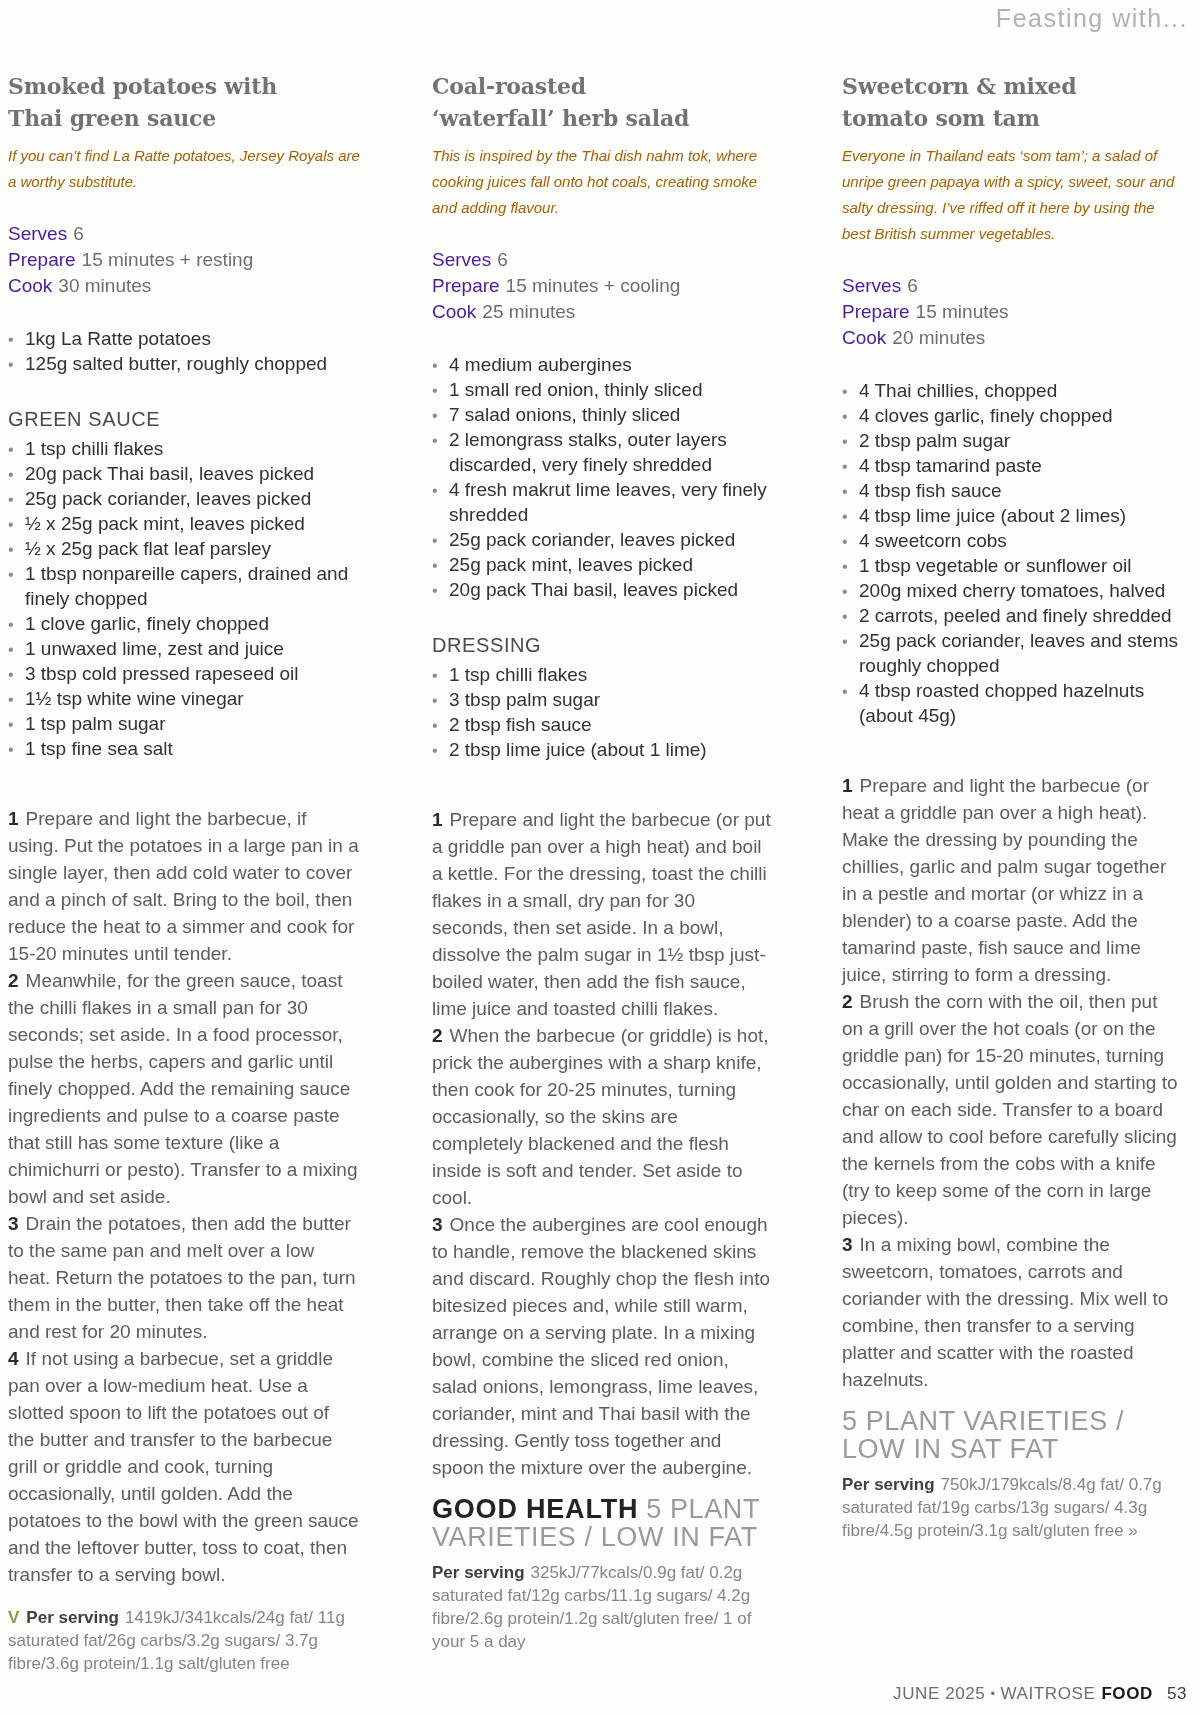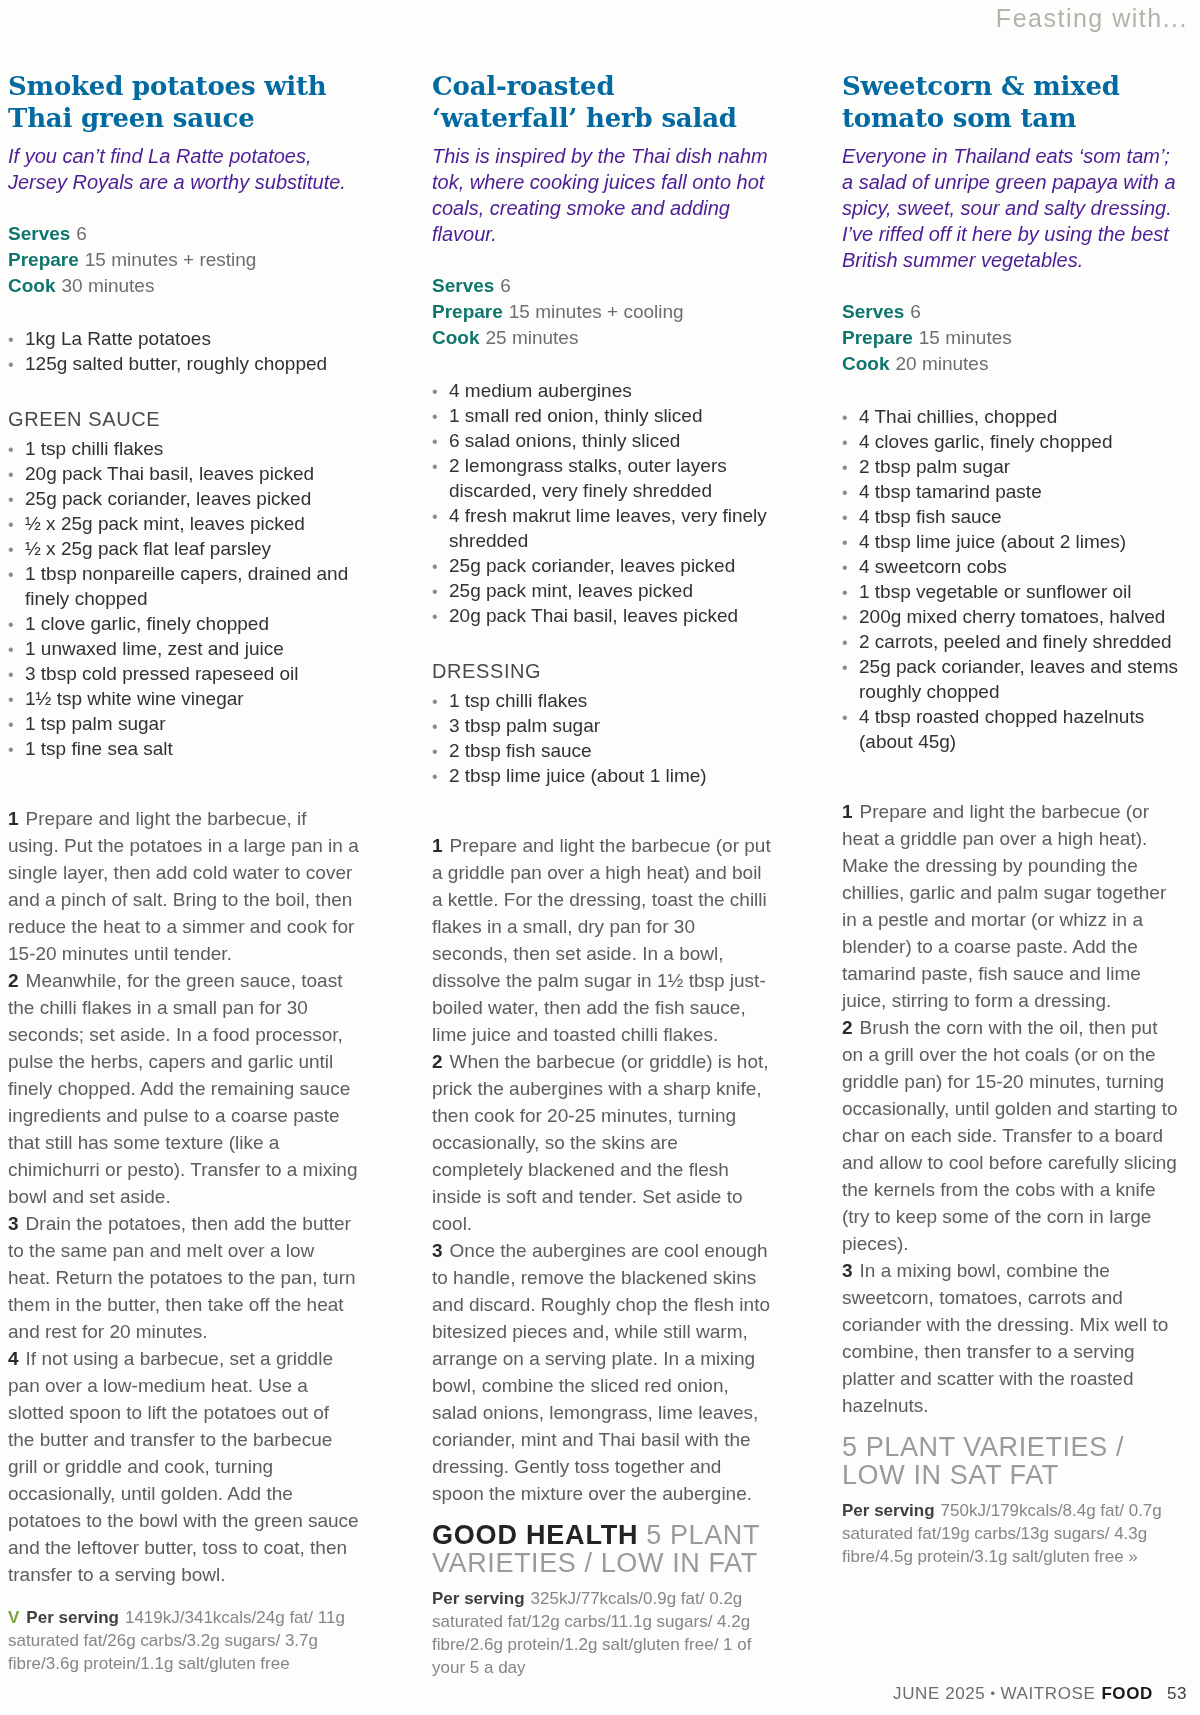--- a/index.html
+++ b/index.html
@@ -10,29 +10,29 @@
   .page-header{
     position:absolute;top:4px;right:12px;font-size:25px;line-height:28px;
     color:#b2b3ae;letter-spacing:1.5px;
   }
   .columns{position:absolute;top:70px;left:8px;display:flex;}
   .recipe-column{flex:0 0 auto;}
   .recipe-column:nth-child(1){width:352px;margin-right:72px;}
   .recipe-column:nth-child(2){width:340px;margin-right:70px;}
   .recipe-column:nth-child(3){width:336px;margin-right:0;}
   .recipe-title{
-    font-family:"DejaVu Serif", serif;font-weight:700;color:#0369a1;
-    font-size:26px;line-height:32px;margin:0 0 9px;letter-spacing:-0.2px;
+    font-family:"DejaVu Serif", serif;font-weight:700;color:#737373;
+    font-size:22px;line-height:32px;margin:0 0 9px;letter-spacing:-0.2px;
   }
   .title-line{display:block;}
   .recipe-intro{
-    font-style:italic;font-size:20px;line-height:26px;color:#4c1d95;margin:0 0 26px;
+    font-style:italic;font-size:15px;line-height:26px;color:#a16207;margin:0 0 26px;
   }
   .recipe-meta{margin:0 0 27px;font-size:19px;line-height:26px;}
-  .meta-label{font-weight:700;color:#0f766e;margin-right:6px;}
+  .meta-label{font-weight:400;color:#4c1d95;margin-right:6px;}
   .meta-value{color:#6e6e6e;}
   .ingredient-group{margin:0 0 30px;}
   .group-heading{
     font-size:20px;line-height:26px;font-weight:400;color:#4a4a4a;
     letter-spacing:0.6px;margin:0 0 4px;
   }
   .ingredient-list{list-style:none;margin:0;padding:0;}
   .ingredient-item{
     position:relative;padding-left:17px;font-size:19px;line-height:25px;color:#323232;
   }
@@ -115,21 +115,21 @@
         <p class="recipe-intro">This is inspired by the Thai dish nahm tok, where cooking juices fall onto hot coals, creating smoke and adding flavour.</p>
         <div class="recipe-meta">
           <div class="meta-line"><span class="meta-label">Serves</span><span class="meta-value">6</span></div>
           <div class="meta-line"><span class="meta-label">Prepare</span><span class="meta-value">15 minutes + cooling</span></div>
           <div class="meta-line"><span class="meta-label">Cook</span><span class="meta-value">25 minutes</span></div>
         </div>
         <div class="ingredient-group">
           <ul class="ingredient-list">
             <li class="ingredient-item"><span class="bullet"></span><span class="ing-text">4 medium aubergines</span></li>
             <li class="ingredient-item"><span class="bullet"></span><span class="ing-text">1 small red onion, thinly sliced</span></li>
-            <li class="ingredient-item"><span class="bullet"></span><span class="ing-text">6 salad onions, thinly sliced</span></li>
+            <li class="ingredient-item"><span class="bullet"></span><span class="ing-text">7 salad onions, thinly sliced</span></li>
             <li class="ingredient-item"><span class="bullet"></span><span class="ing-text">2 lemongrass stalks, outer layers discarded, very finely shredded</span></li>
             <li class="ingredient-item"><span class="bullet"></span><span class="ing-text">4 fresh makrut lime leaves, very finely shredded</span></li>
             <li class="ingredient-item"><span class="bullet"></span><span class="ing-text">25g pack coriander, leaves picked</span></li>
             <li class="ingredient-item"><span class="bullet"></span><span class="ing-text">25g pack mint, leaves picked</span></li>
             <li class="ingredient-item"><span class="bullet"></span><span class="ing-text">20g pack Thai basil, leaves picked</span></li>
           </ul>
         </div>
         <div class="ingredient-group">
           <h3 class="group-heading">DRESSING</h3>
           <ul class="ingredient-list">

